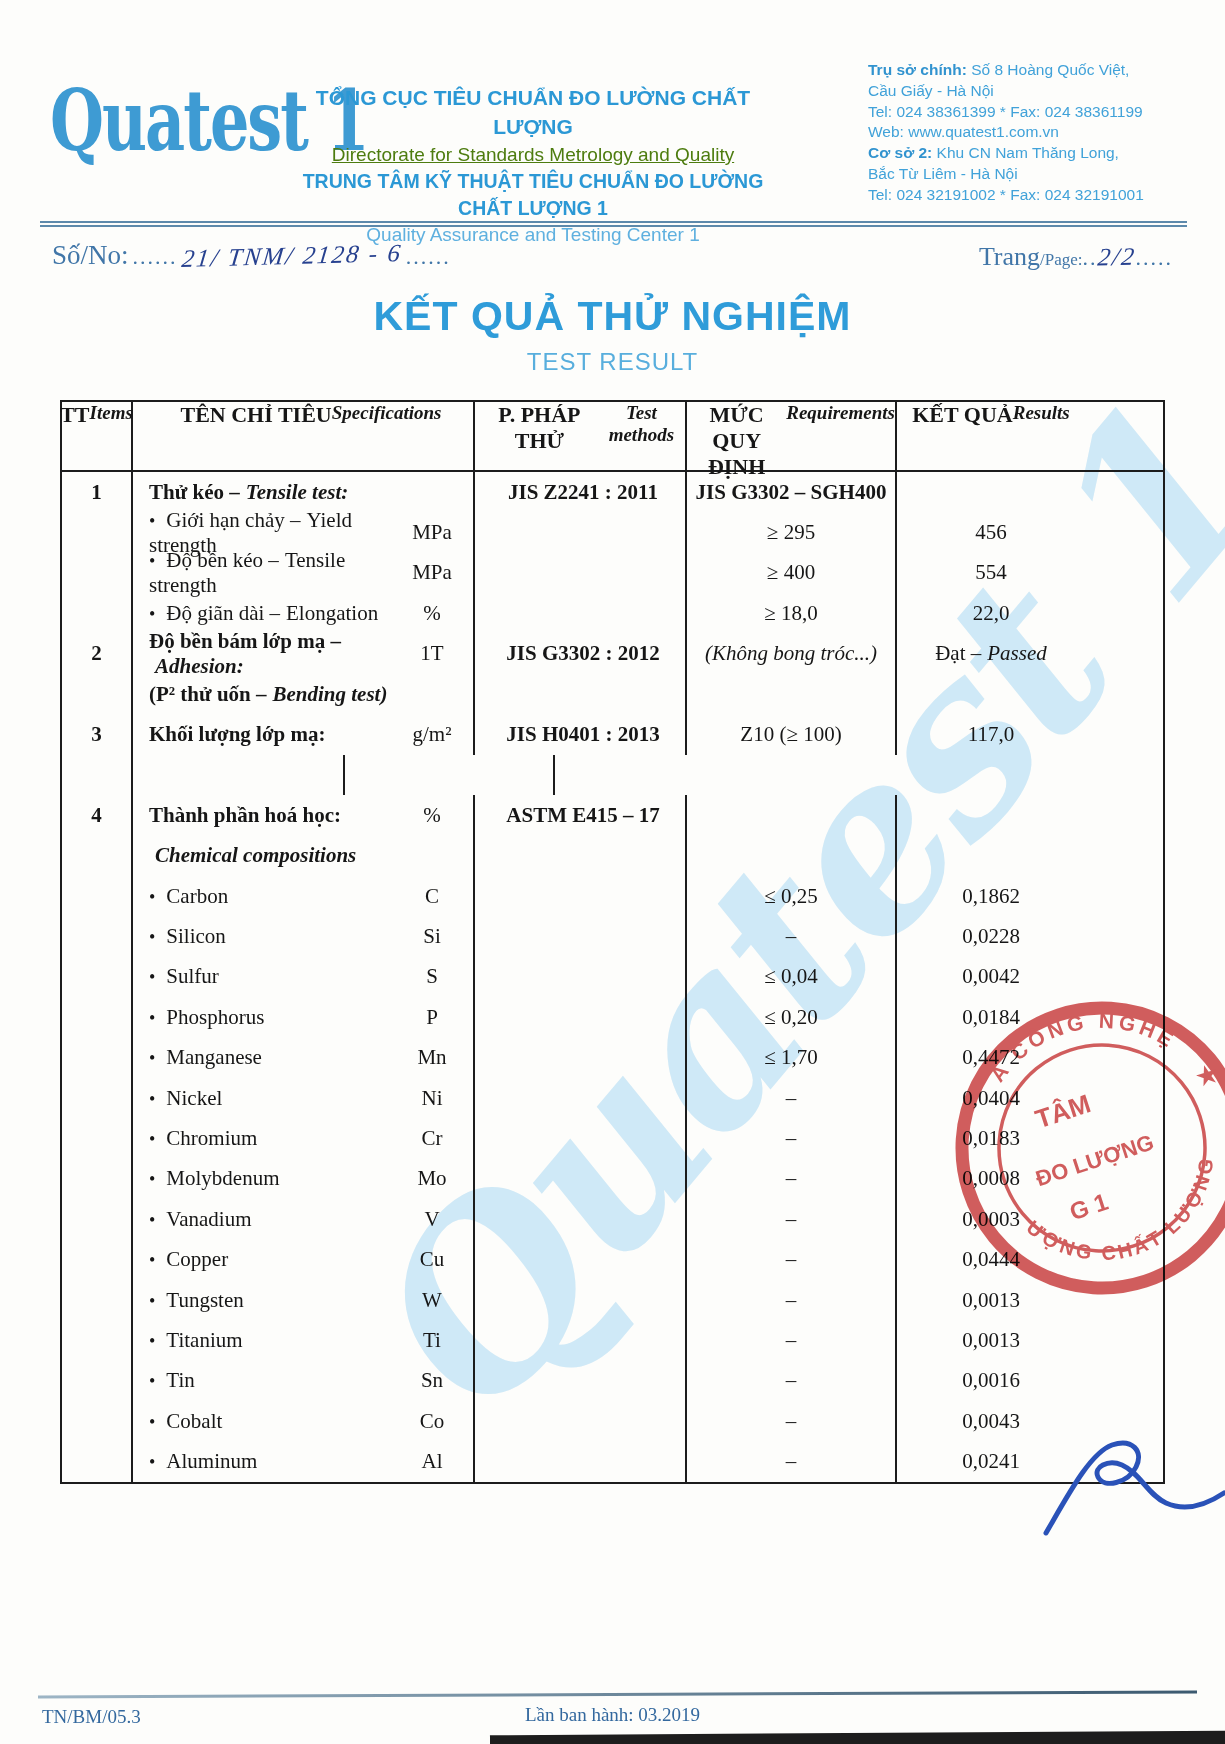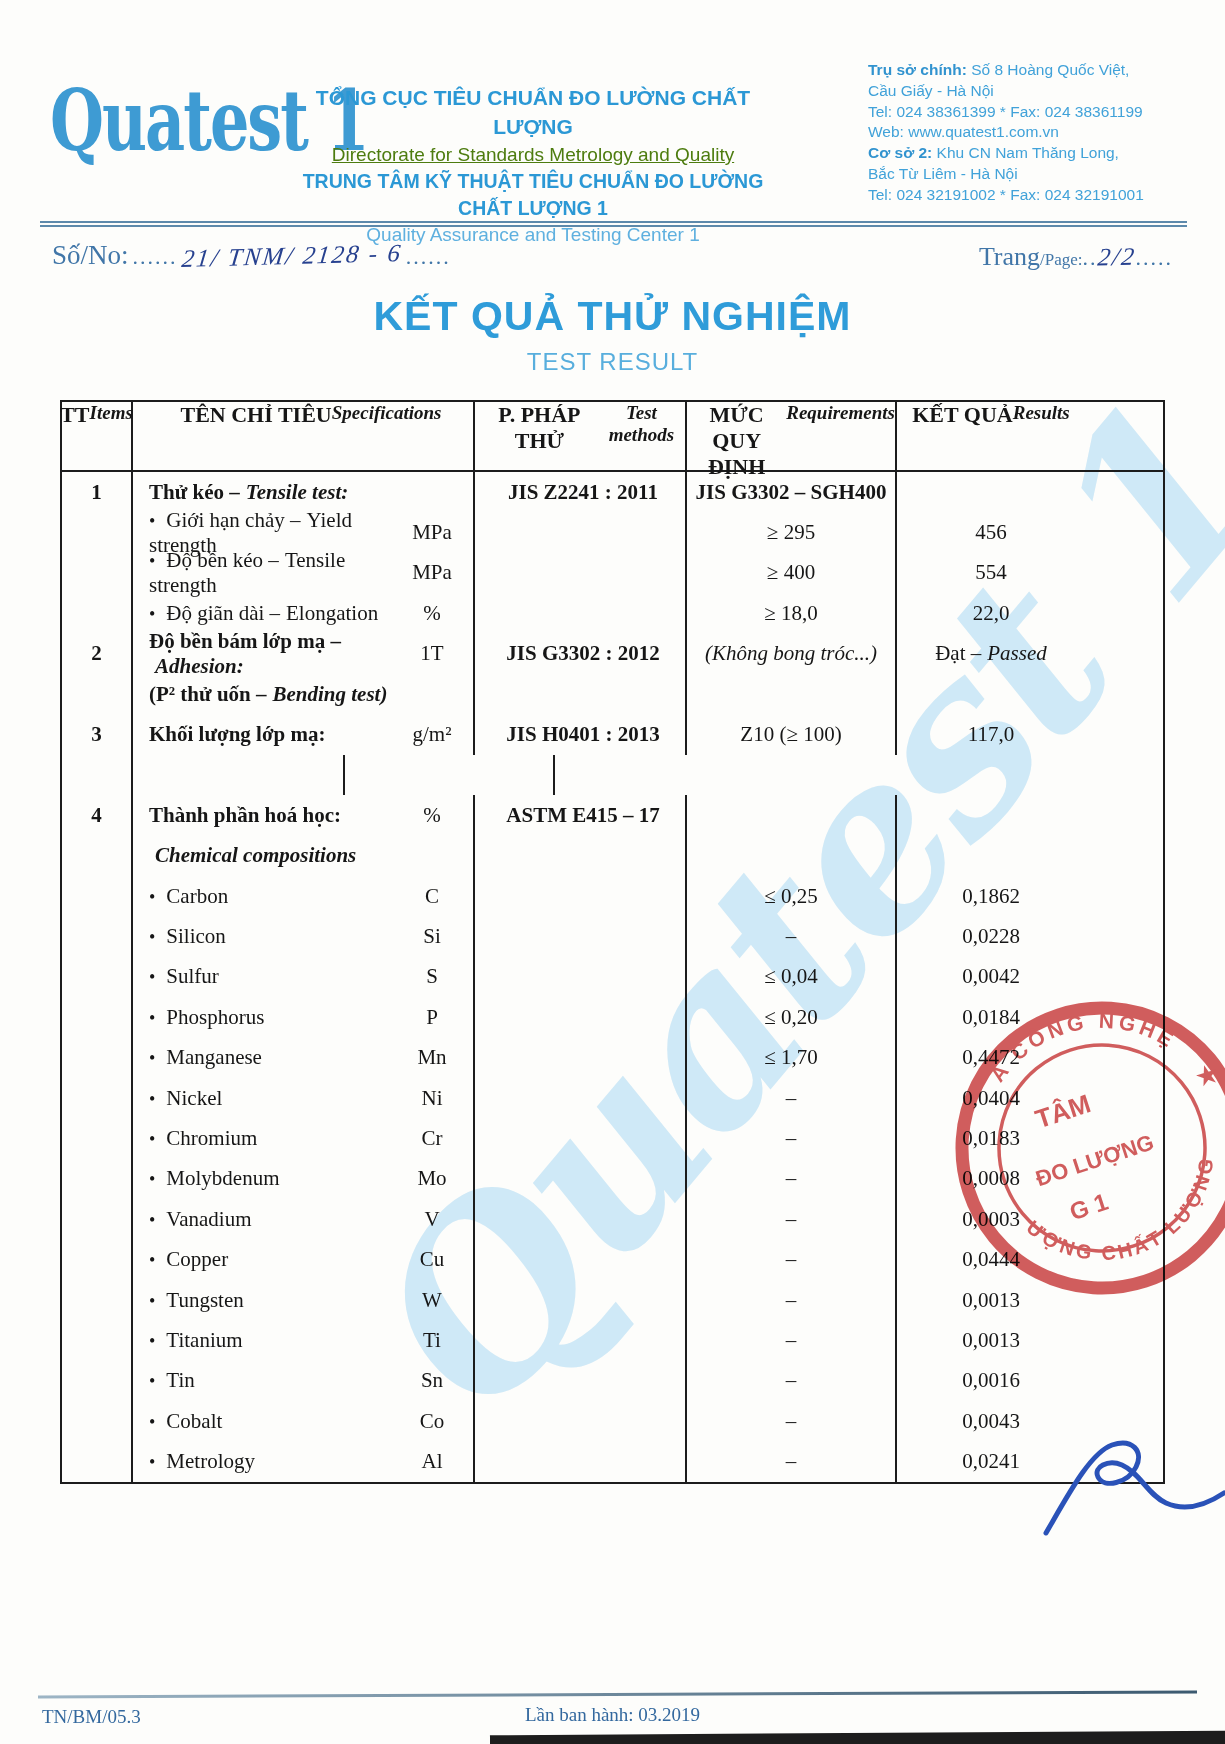--- a/index.html
+++ b/index.html
@@ -578,21 +578,21 @@
           </div>
           <div class="c col4">
             <span class="sp">0,0043</span>
           </div>
         </div>
 
         <div class="trow">
           <div class="c col0"></div>
           <div class="c col1">
             <span class="parts">
-              <span class="sp bullet">•</span><span class="sp pl">Metrology</span>
+              <span class="sp bullet">•</span><span class="sp pl">Aluminum</span>
             </span>
             <span class="unit">Al</span>
           </div>
           <div class="c col2"></div>
           <div class="c col3">
             <span class="sp">–</span>
           </div>
           <div class="c col4">
             <span class="sp">0,0241</span>
           </div>

